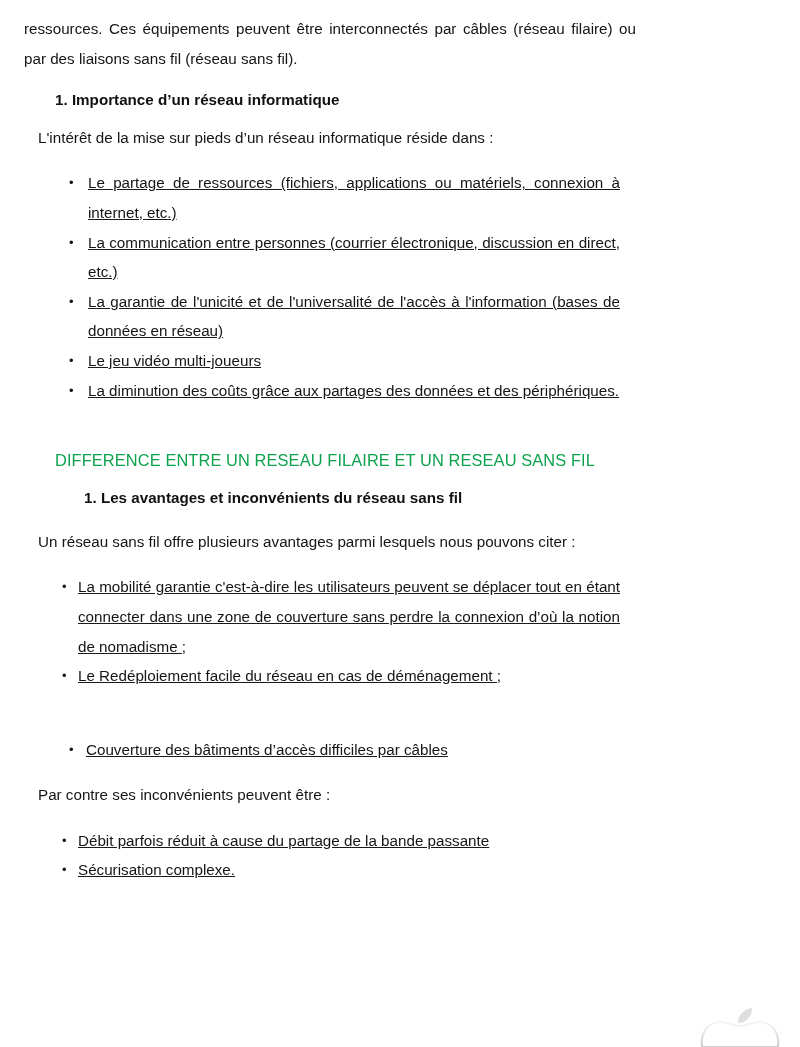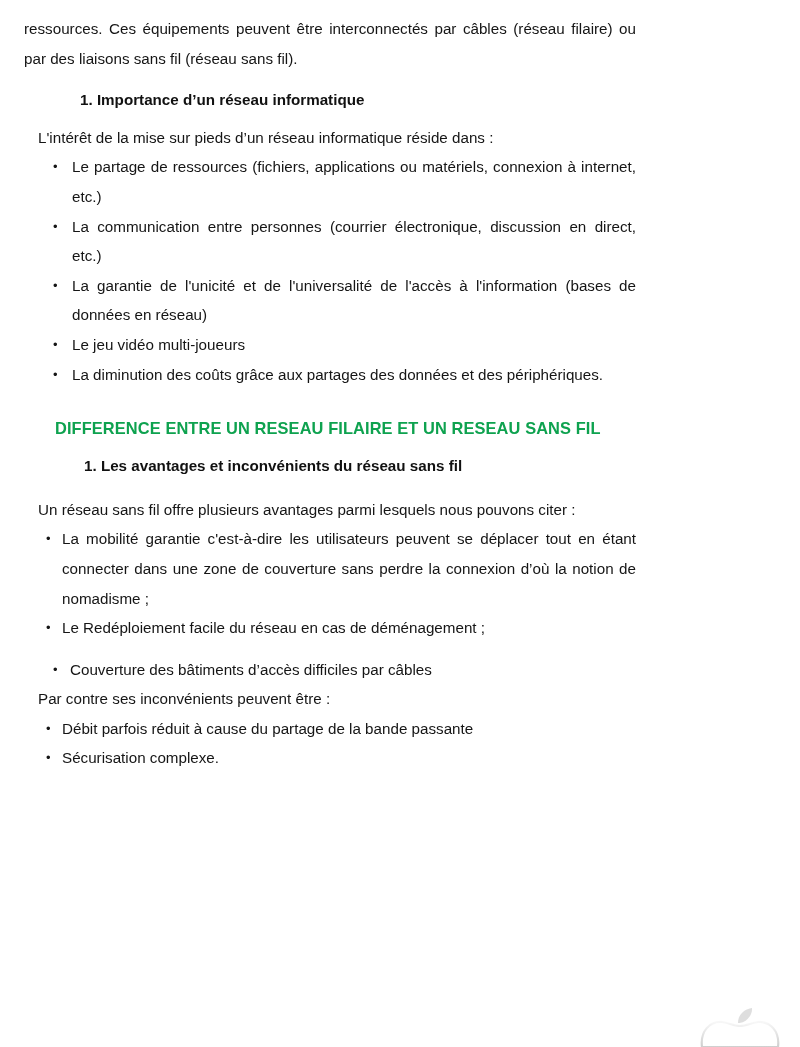--- a/index.html
+++ b/index.html
@@ -51,38 +51,39 @@
   }
 
   
   .h-num {
     margin: 0;
     font-size: 15.2px;
     line-height: 29.6px;
     font-weight: bold;
     color: #111111;
   }
-  .h-num-1 { margin-left: 80px; }
+  .h-num-1 { margin-left: 55px; }
   .h-num-2 { margin-left: 84px; }
 
   .h-green {
     margin: 0;
     font-size: 16.4px;
     line-height: 30px;
-    font-weight: bold;
+    font-weight: normal;
     letter-spacing: 0.1px;
     color: #0ea24f;
     margin-left: 55px;
   }
 
   
   ul.blist {
     list-style: none;
-    margin: 0;
+    margin: 16px;
     padding: 0;
+    text-decoration: underline;
   }
   ul.blist > li {
     position: relative;
     margin: 0;
     font-size: 15.2px;
     line-height: 29.6px;
     text-align: justify;
     color: #151515;
   }
   ul.blist > li::before {

